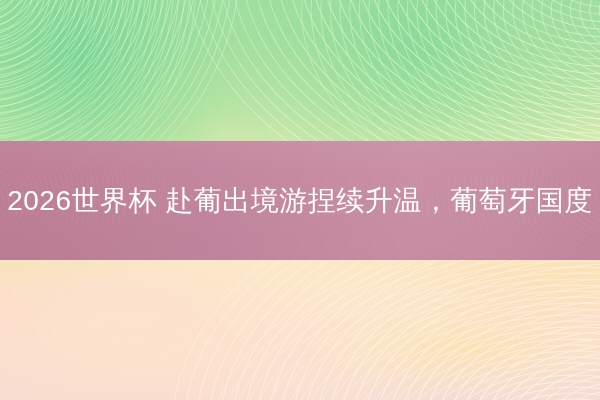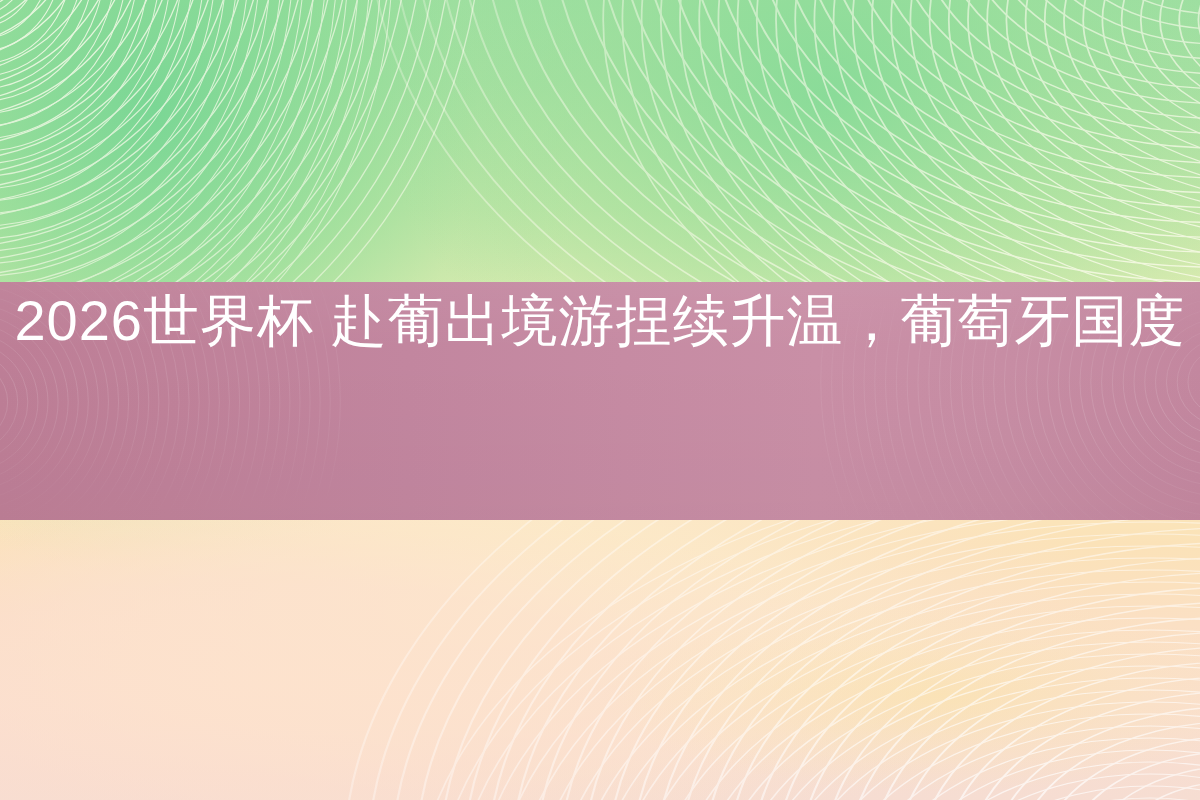--- a/index.html
+++ b/index.html
@@ -129,20 +129,21 @@
       rgba(255,255,255,0.00) 28%,
       rgba(0,0,0,0.02) 100%);
   }
 
   .headline {
     position: absolute;
     inset: 0;
     display: flex;
     flex-direction: column;
     align-items: center;
+    justify-content: center;
     gap: 2px;
   }
   .headline .line {
     color: #ffffff;
     font-size: 28px;
     line-height: 40px;
     letter-spacing: 0.5px;
     font-weight: 400;
     white-space: nowrap;
     text-align: center;

